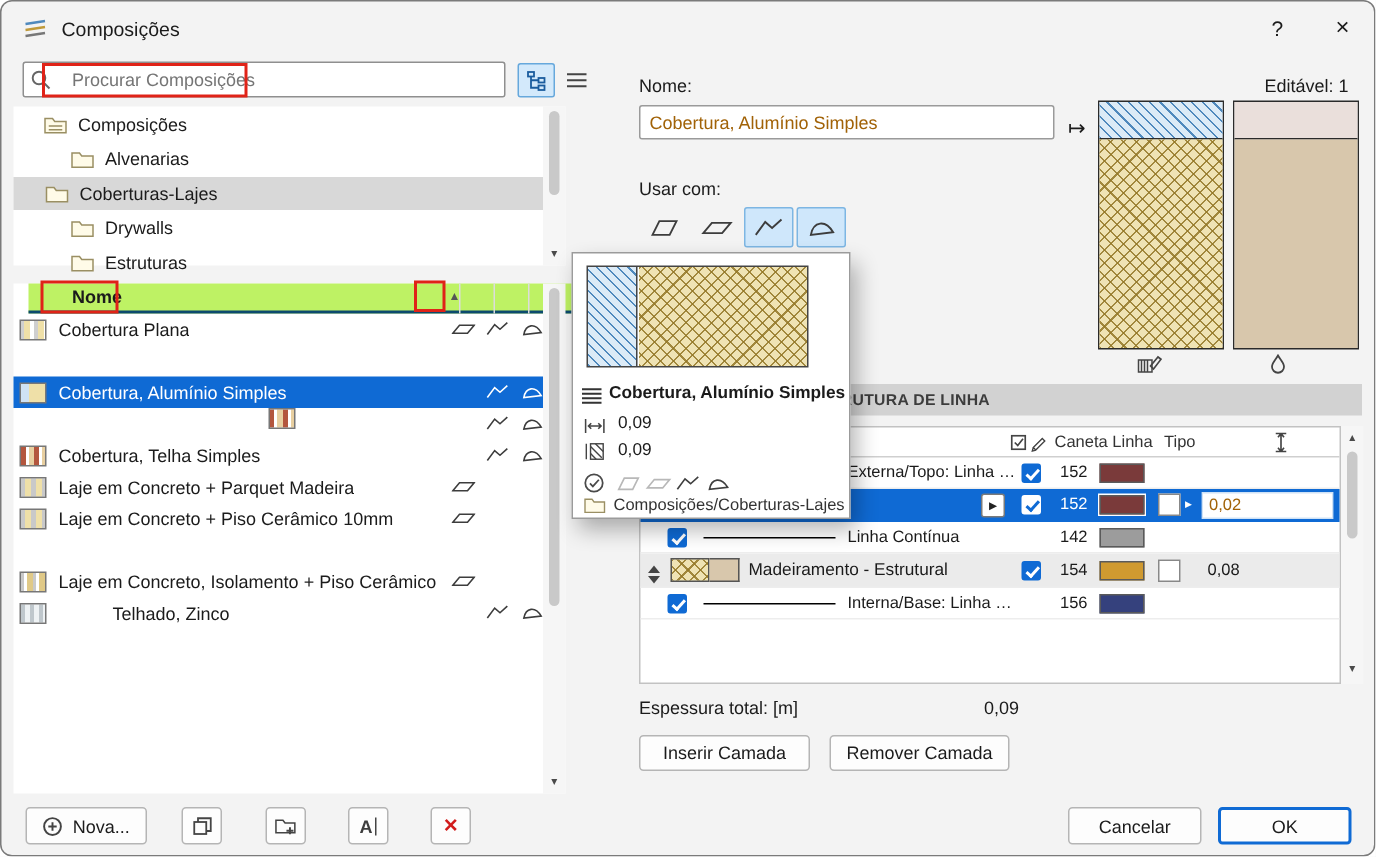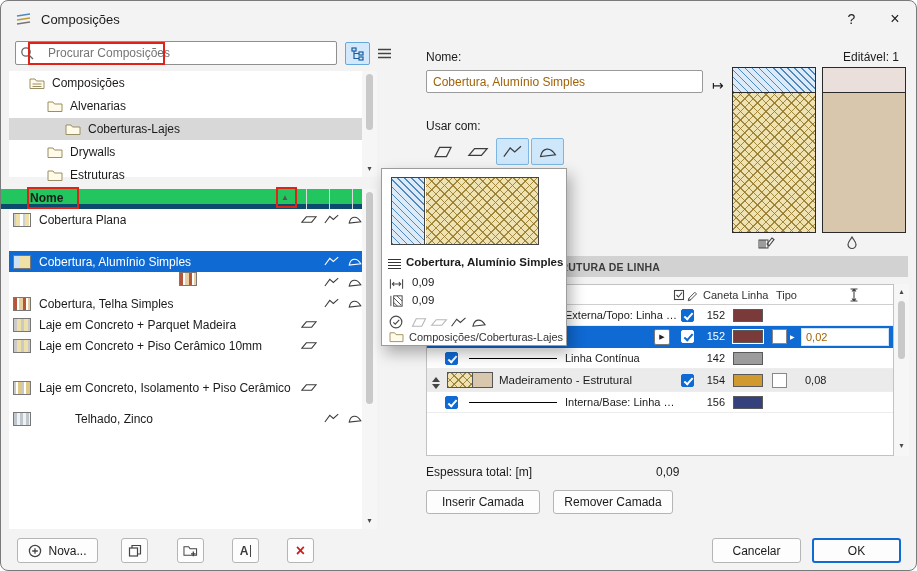--- a/index.html
+++ b/index.html
@@ -32,21 +32,21 @@
   .flat-pink{background:#eadfdb;}
   .vlines{background-image:repeating-linear-gradient(90deg,#333 0,#333 1px,transparent 1px,transparent 3px);}
 
   
   .treebg{left:8px;top:70px;width:368px;height:106px;background:#fff;}
   .trrow{position:absolute;left:8px;width:353px;height:22px;display:flex;align-items:center;gap:7px;}
   .trrow.sel{background:#d8d8d8;}
 
   
   .listbg{left:8px;top:188px;width:368px;height:340px;background:#fff;}
-  .lhead{left:0;top:188px;width:368px;height:20px;background:#22c55e;border-bottom:5px solid #0c4a6e;}
+  .lhead{left:18px;top:188px;width:368px;height:20px;background:#bef264;border-bottom:2px solid #0c4a6e;}
   .lsep{position:absolute;top:188px;width:1px;height:20px;background:#dcdcdc;}
   .lrow{position:absolute;left:8px;width:353px;height:21px;display:flex;align-items:center;gap:8px;padding-left:4px;}
   .lrow.sel{background:#0f6ad4;color:#fff;}
   .lrow.sel .icon{color:#fff;}
   .lrow .nm{font-size:12px;white-space:nowrap;overflow:hidden;}
   .rowicon{position:absolute;top:4px;width:16px;height:13px;}
   .chip{width:18px;height:14px;border:1px solid #777;background:#fff;flex:0 0 auto;}
   .chip-a{background:repeating-linear-gradient(90deg,#cfcfcf 0 2px,#efe0a8 2px 6px,#fff 6px 9px);}
   .chip-b{background:linear-gradient(90deg,#cfe2f4 0 5px,#efe0a8 5px 18px);}
   .chip-c{background:repeating-linear-gradient(90deg,#b3563e 0 3px,#fff 3px 5px,#e8cfa0 5px 9px);}
@@ -138,21 +138,21 @@
     <span>Composições</span>
   </div>
   <div class="trrow" style="top:94px;padding-left:38px;">
     <span class="icon">
       <svg width="16" height="14" viewBox="0 0 16 14">
           <path d="M1,3 h5 l1.5,2 h7.5 v7.5 h-14 z" fill="#fffbe8" stroke="#9a8f63"></path>
         </svg>
     </span>
     <span>Alvenarias</span>
   </div>
-  <div class="trrow sel" style="top:117px;padding-left:56px;">
+  <div class="trrow sel" style="top:117px;padding-left:21px;">
     <span class="icon">
       <svg width="16" height="14" viewBox="0 0 16 14">
           <path d="M1,3 h5 l1.5,2 h7.5 v7.5 h-14 z" fill="#fffbe8" stroke="#9a8f63"></path>
         </svg>
     </span>
     <span>Coberturas-Lajes</span>
   </div>
   <div class="trrow" style="top:140px;padding-left:38px;">
     <span class="icon">
       <svg width="16" height="14" viewBox="0 0 16 14">
@@ -265,21 +265,21 @@
   </div>
   <div class="lrow" style="top:376px;">
     <span class="chip chip-e"></span>
     <span class="nm">Laje em Concreto, Isolamento + Piso Cerâmico</span>
     <span class="icon rowicon" style="left:292px;">
         <svg width="16" height="13" viewBox="0 0 18 14" fill="none" stroke="currentColor" stroke-width="1.2">
           <polygon points="1,10 6,4 17,4 12,10"></polygon>
         </svg>
       </span>
   </div>
-  <div class="lrow" style="top:407px;gap:44px;">
+  <div class="lrow" style="top:397px;gap:44px;">
     <span class="chip chip-f"></span>
     <span class="nm">Telhado, Zinco</span>
     <span class="icon rowicon" style="left:315px;">
         <svg width="16" height="13" viewBox="0 0 18 14" fill="none" stroke="currentColor" stroke-width="1.2">
           <path d="M1,11 L6.5,3.5 L10.5,7 L16,2"></path>
         </svg>
       </span>
     <span class="icon rowicon" style="left:338px;">
         <svg width="16" height="13" viewBox="0 0 18 14" fill="none" stroke="currentColor" stroke-width="1.2">
           <path d="M2.5,11 C4,3 11,2 15.5,9.5 Z"></path>

